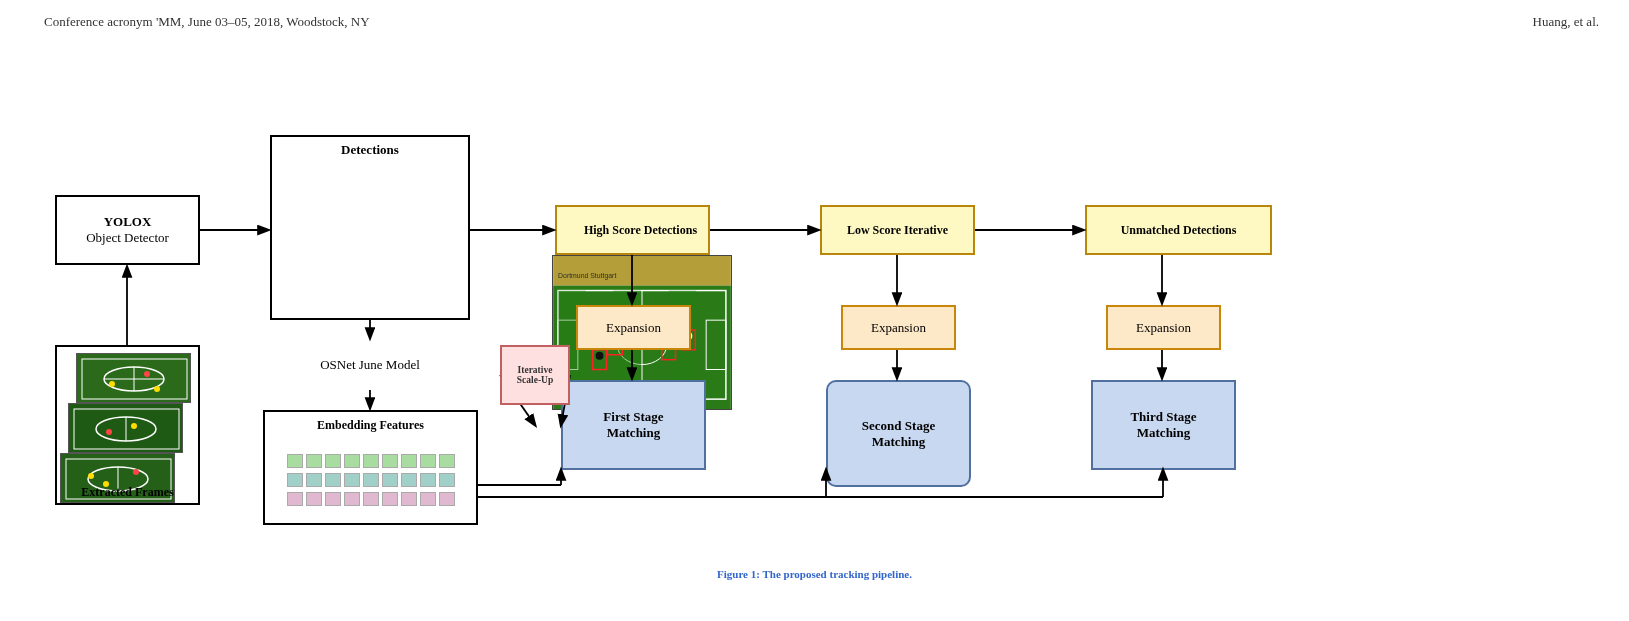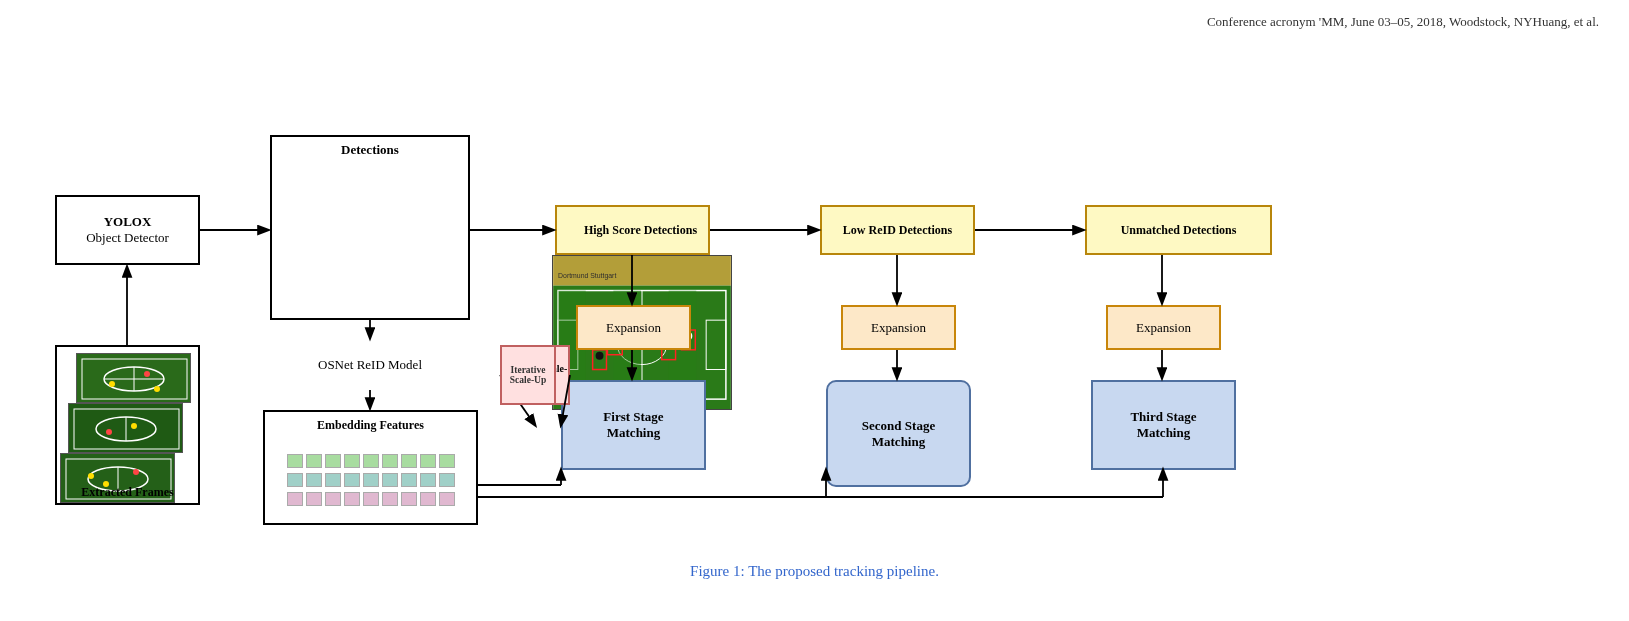--- a/index.html
+++ b/index.html
@@ -7,22 +7,22 @@
       background: #fff;
       font-family: 'Times New Roman', Times, serif;
       width: 1629px;
       height: 621px;
       overflow: hidden;
       position: relative;
     }
 
     .header {
       display: flex;
-      justify-content: flex-end;
-      padding: 14px 30px 0 30px;
+      justify-content: space-between;
+      padding: 14px 30px 0 44px;
       font-size: 13px;
       color: #333;
     }
 
     .diagram-area {
       position: relative;
       width: 100%;
       height: 560px;
       margin-top: 5px;
     }
@@ -212,22 +212,22 @@
       position: absolute;
       border: 1px solid #555;
       overflow: hidden;
     }
 
     .figure-caption {
       position: absolute;
       bottom: 15px;
       width: 100%;
       text-align: center;
-      font-size: 15px;
-      font-weight: normal;
+      font-size: 11px;
+      font-weight: bold;
       color: #3366cc;
     }
 
     .label-bold { font-weight: bold; }
   </style>
 </head>
 <body>
 
 <div class="header">
   <span>Conference acronym 'MM, June 03–05, 2018, Woodstock, NY</span>
@@ -315,21 +315,21 @@
         <rect x="40" y="95" width="14" height="20" fill="none" stroke="#ff2222" stroke-width="1.5"></rect>
         <circle cx="47" cy="101" r="4" fill="#111"></circle>
 
         <text x="5" y="22" font-size="7" fill="#333" font-family="sans-serif">Dortmund Stuttgart</text>
         <rect x="0" y="0" width="180" height="30" fill="rgba(0,0,0,0.1)"></rect>
       </svg>
     </div>
   </div>
 
   <div class="box box-osnet">
-    <span>OSNet ReID Model</span>
+    <span>OSNet June Model</span>
   </div>
 
   <div class="box box-embedding">
     <div style="position:absolute;top:6px;left:0;width:100%;text-align:center;font-weight:bold;font-size:12px;">Embedding Features</div>
     <div class="embed-bars">
       <div class="embed-row">
         <div class="embed-cell green"></div>
         <div class="embed-cell green"></div>
         <div class="embed-cell green"></div>
         <div class="embed-cell green"></div>
@@ -362,21 +362,21 @@
         <div class="embed-cell pink"></div>
       </div>
     </div>
   </div>
 
   <div class="box box-yellow box-high-score">
     <span>High Score Detections</span>
   </div>
 
   <div class="box box-yellow box-low-score">
-    <span>Low ReID Detections</span>
+    <span>Low Score Iterative</span>
   </div>
 
   <div class="box box-yellow box-unmatched">
     <span>Unmatched Detections</span>
   </div>
 
   <div class="box box-orange box-expansion1">
     <span>Expansion</span>
   </div>
 
@@ -443,19 +443,19 @@
     <line x1="478" y1="450" x2="561" y2="450" stroke="#000" stroke-width="1.8"></line>
     <line x1="561" y1="450" x2="561" y2="435" stroke="#000" stroke-width="1.8" marker-end="url(#arr)"></line>
 
     <line x1="478" y1="462" x2="1163" y2="462" stroke="#000" stroke-width="1.8"></line>
     <line x1="826" y1="462" x2="826" y2="435" stroke="#000" stroke-width="1.8" marker-end="url(#arr)"></line>
     <line x1="1163" y1="462" x2="1163" y2="435" stroke="#000" stroke-width="1.8" marker-end="url(#arr)"></line>
 
     <line x1="500" y1="340" x2="535" y2="390" stroke="#000" stroke-width="1.8" marker-end="url(#arr)"></line>
   </svg>
 
-  <div style="position:absolute;left:500px;top:310px;width:56px;height:60px;display:flex;align-items:center;justify-content:center;text-align:center;font-size:9.5px;font-weight:bold;color:#333;background:#ffe0e0;border:2px solid #c06060;z-index:10;">
+  <div style="position:absolute;left:500px;top:310px;width:70px;height:60px;display:flex;align-items:center;justify-content:center;text-align:center;font-size:9.5px;font-weight:bold;color:#333;background:#ffe0e0;border:2px solid #c06060;z-index:10;">
     Iterative<br>Scale-Up
   </div>
 
   <div class="figure-caption">Figure 1: The proposed tracking pipeline.</div>
 
 </div>
 
 </body></html>

